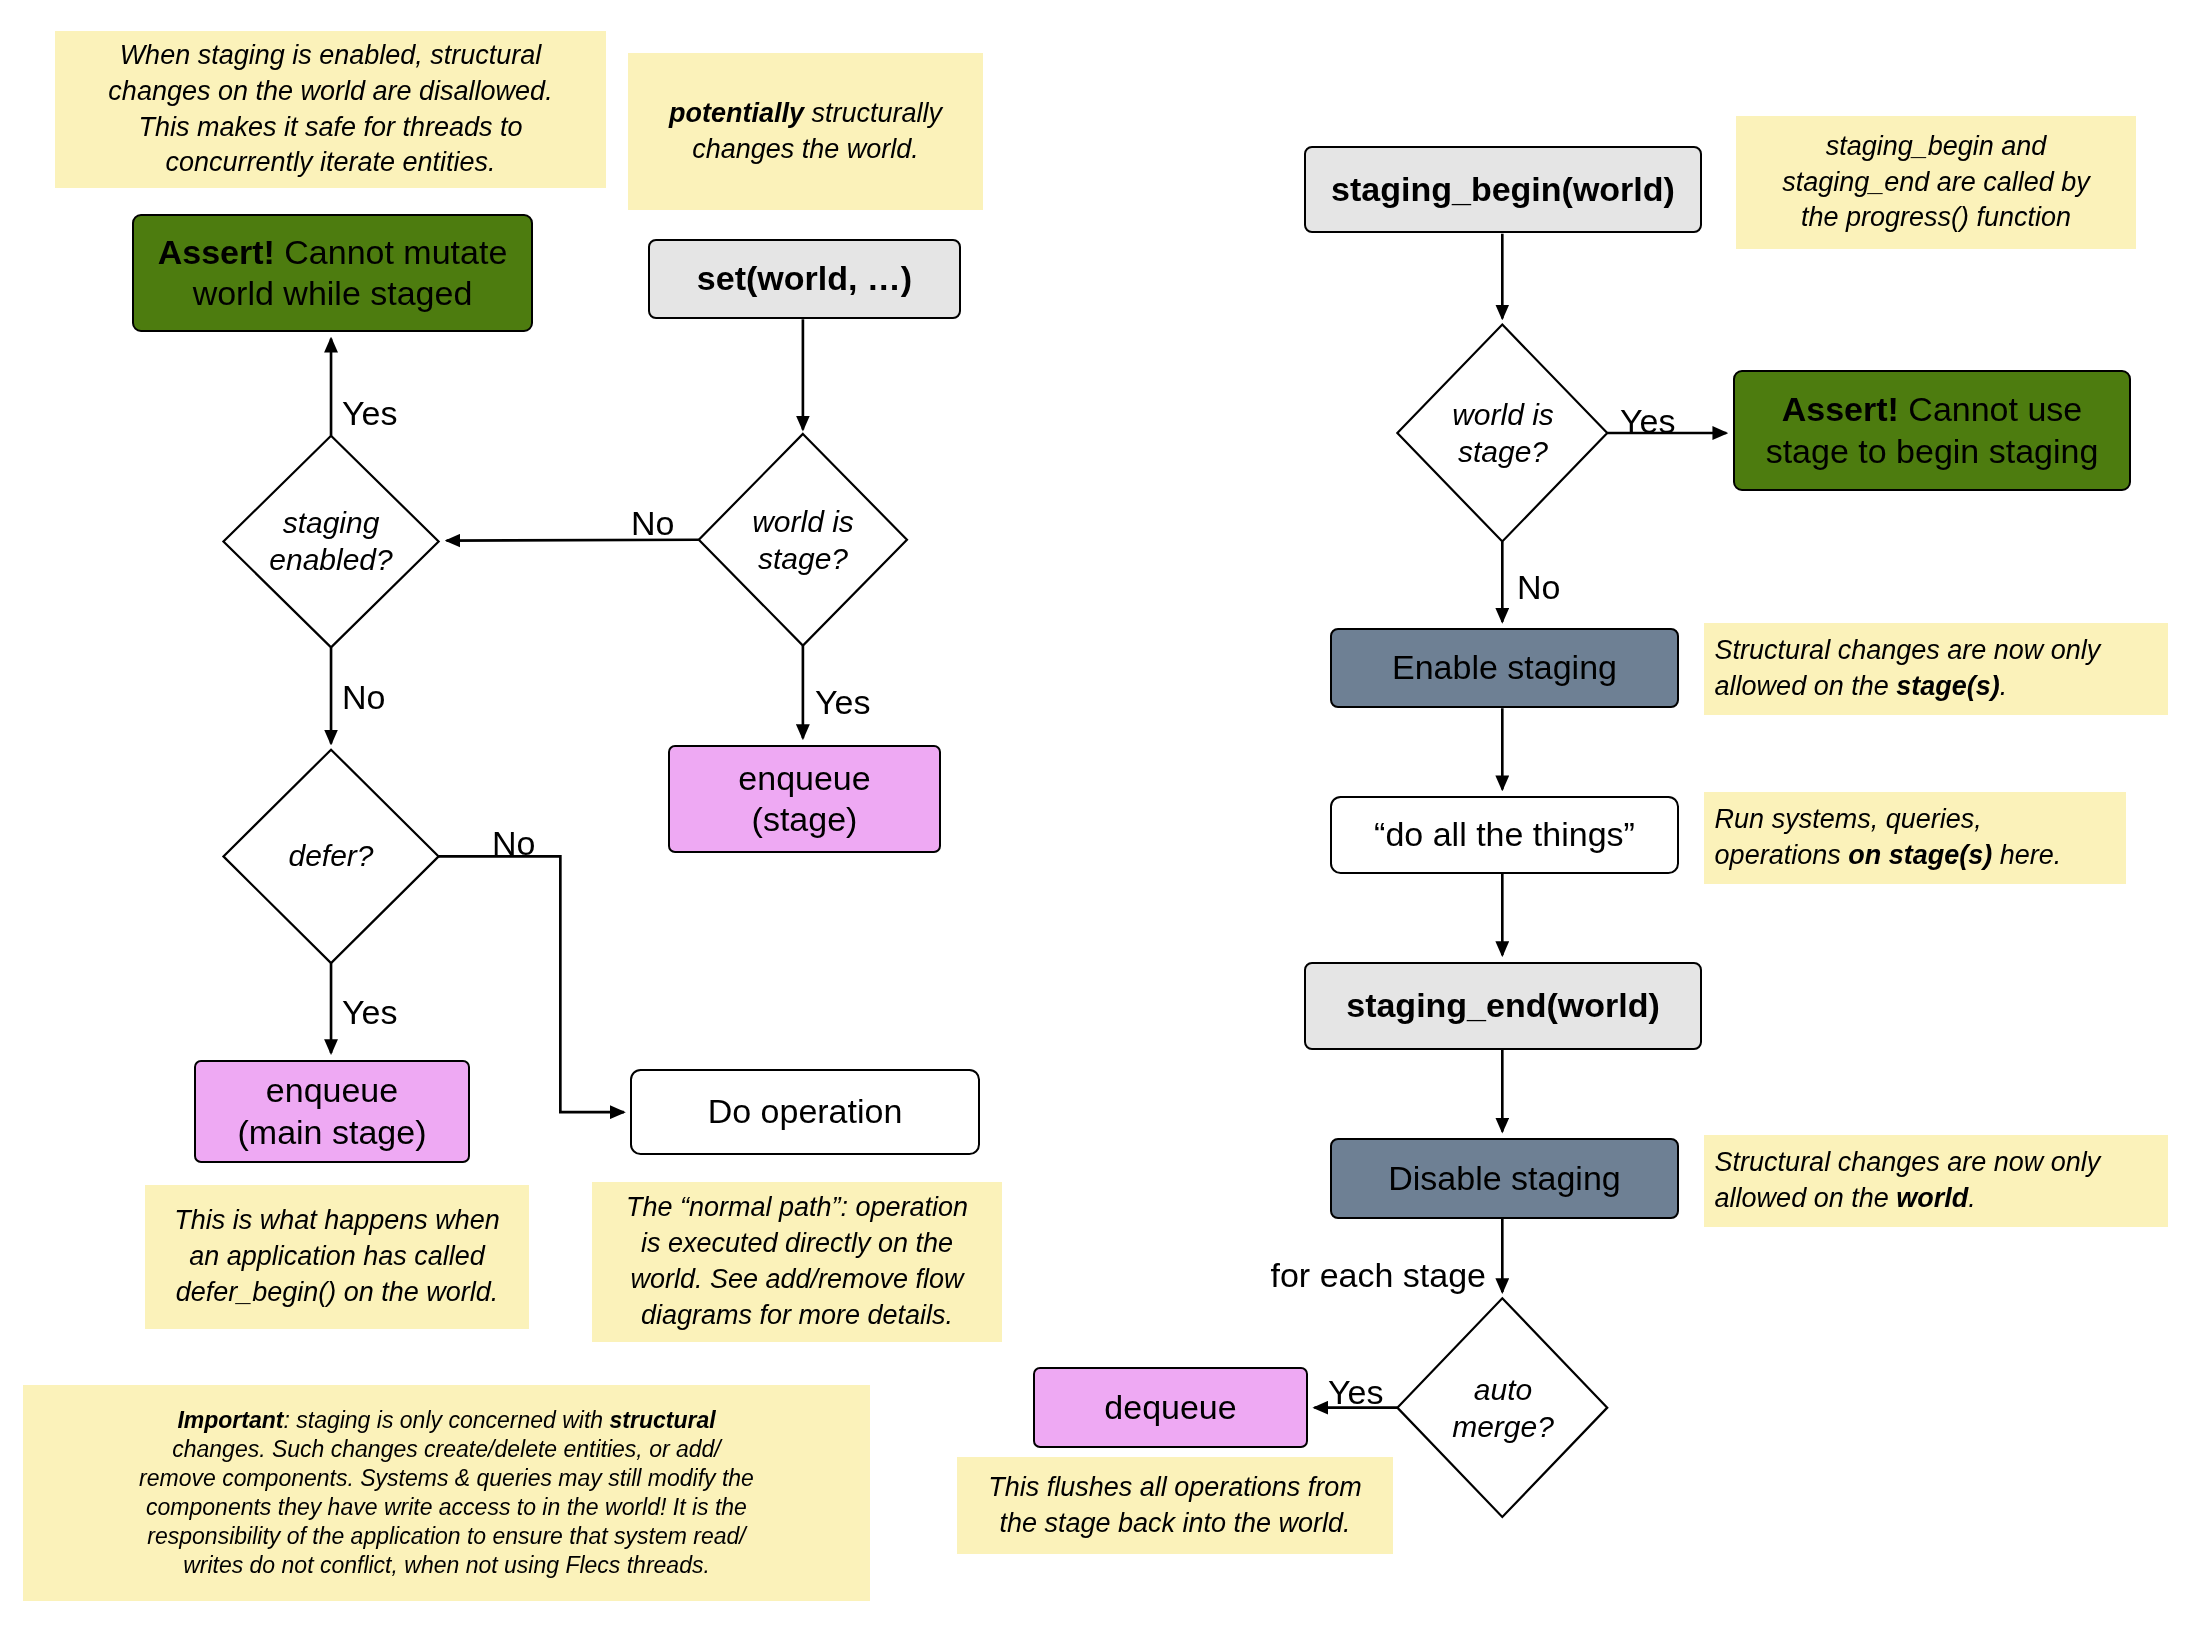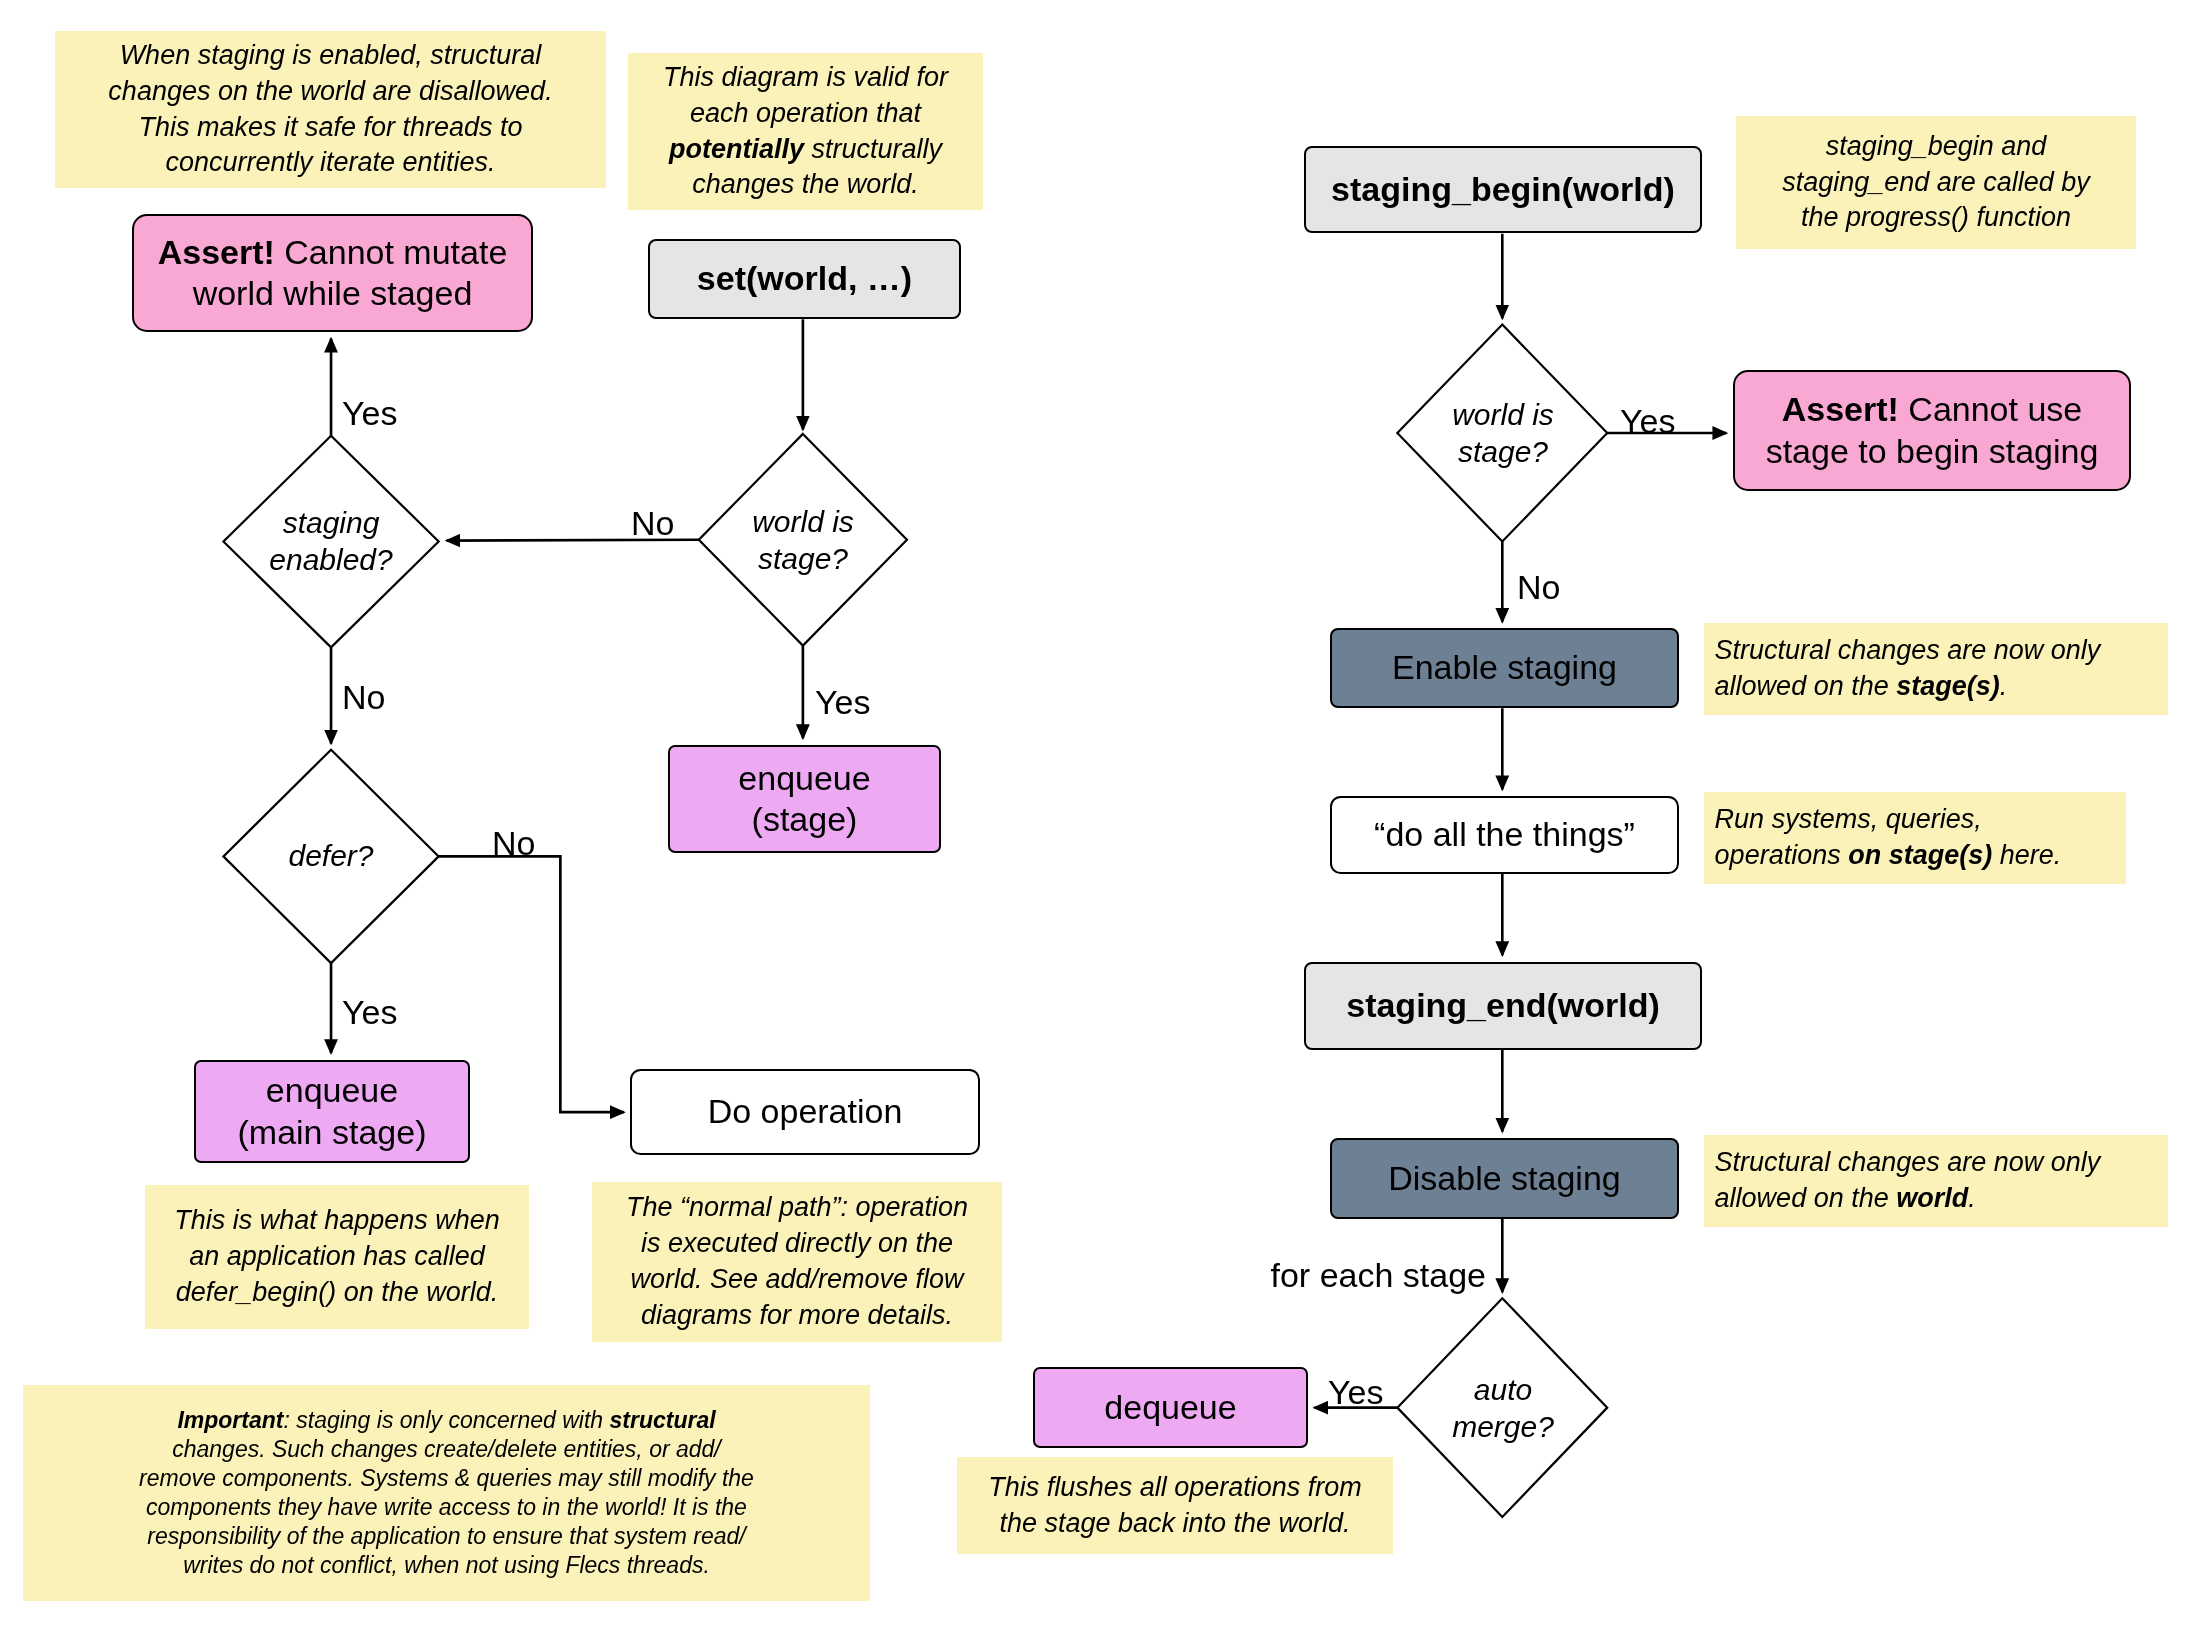--- a/index.html
+++ b/index.html
@@ -5,21 +5,21 @@
   html,body{margin:0;padding:0;background:#fff;}
   .canvas{position:relative;width:2202px;height:1644px;background:#ffffff;overflow:hidden;
           font-family:"Liberation Sans", sans-serif;color:#000;}
   .edges{position:absolute;left:0;top:0;}
   .node,.note,.dlabel,.elabel{position:absolute;box-sizing:border-box;display:flex;
           align-items:center;justify-content:center;text-align:center;white-space:pre;}
   .note{background:#FBF2BA;font-style:italic;font-size:27px;line-height:1.33;padding:7px 10.6px;}
   .note.left{justify-content:flex-start;text-align:left;}
   .note.small-lh{line-height:1.26;font-size:23px;}
   .node{border:2.6px solid #000;font-size:34px;line-height:1.22;}
-  .assert{background:#f9a8d4;border-radius:15px;}
+  .assert{background:#4d7c0f;border-radius:9px;}
   .gray{background:#e5e5e5;border-radius:8px;font-weight:bold;}
   .slate{background:#6E8094;border-radius:8px;}
   .purple{background:#EEA9F3;border-radius:7px;}
   .white{background:#FFFFFF;border-radius:10.6px;}
   .dlabel{font-style:italic;font-size:30px;line-height:1.25;}
   .elabel{font-size:34px;justify-content:flex-start;text-align:left;white-space:pre;margin-top:23px;}
   .elabel.right{justify-content:flex-end;text-align:center;}
   .b{font-weight:bold;}
 </style>
 </head>
@@ -62,23 +62,21 @@
   </svg>
 
   <div class="note" style="left:55px;top:31px;width:551px;height:157px">
     <span>When staging is enabled, structural
 changes on the world are disallowed.
 This makes it safe for threads to
 concurrently iterate entities.</span>
   </div>
 
   <div class="note" style="left:628px;top:53px;width:355px;height:157px">
-    <span><span>This diagram is valid for
-each operation that
-</span><span class="b">potentially</span><span> structurally
+    <span><span class="b">potentially</span><span> structurally
 changes the world.</span></span>
   </div>
 
   <div class="node assert" style="left:132px;top:214px;width:401px;height:118px">
     <span><span class="b">Assert!</span><span> Cannot mutate
 world while staged</span></span>
   </div>
 
   <div class="node gray" style="left:648px;top:239px;width:313px;height:80px">
     <span>set(world, …)</span>

